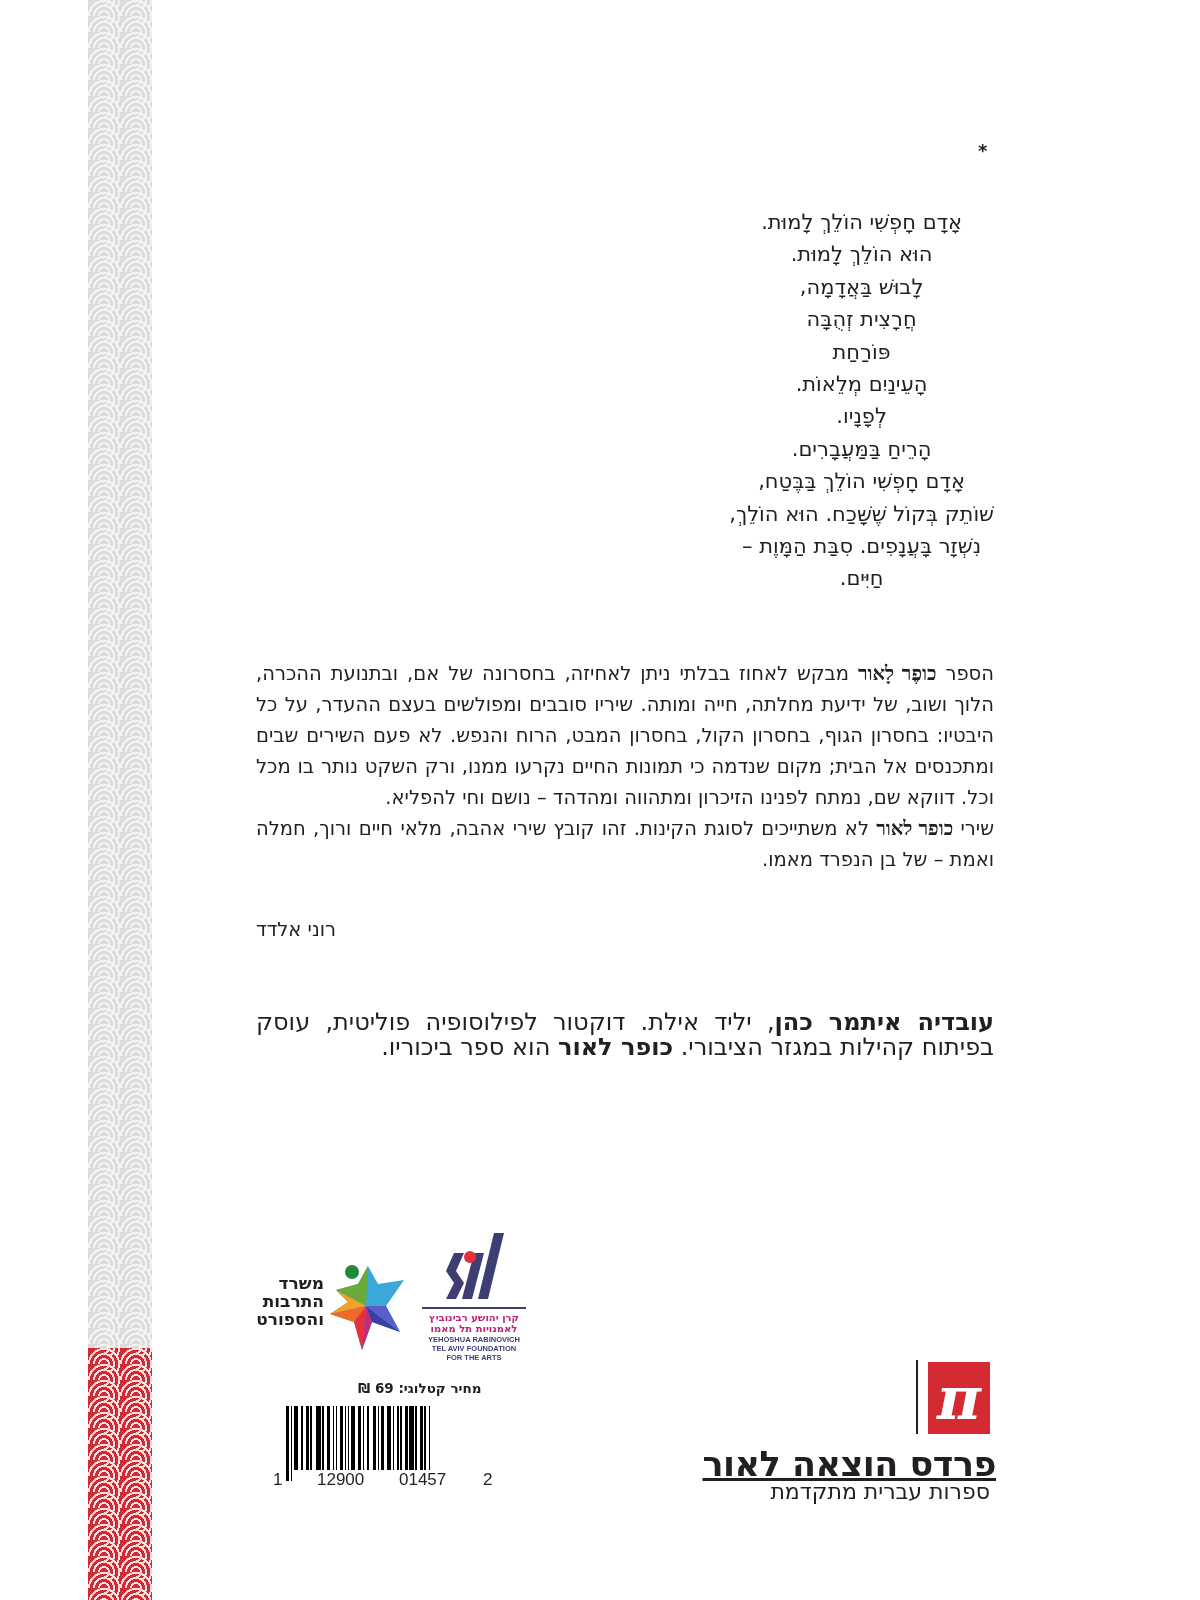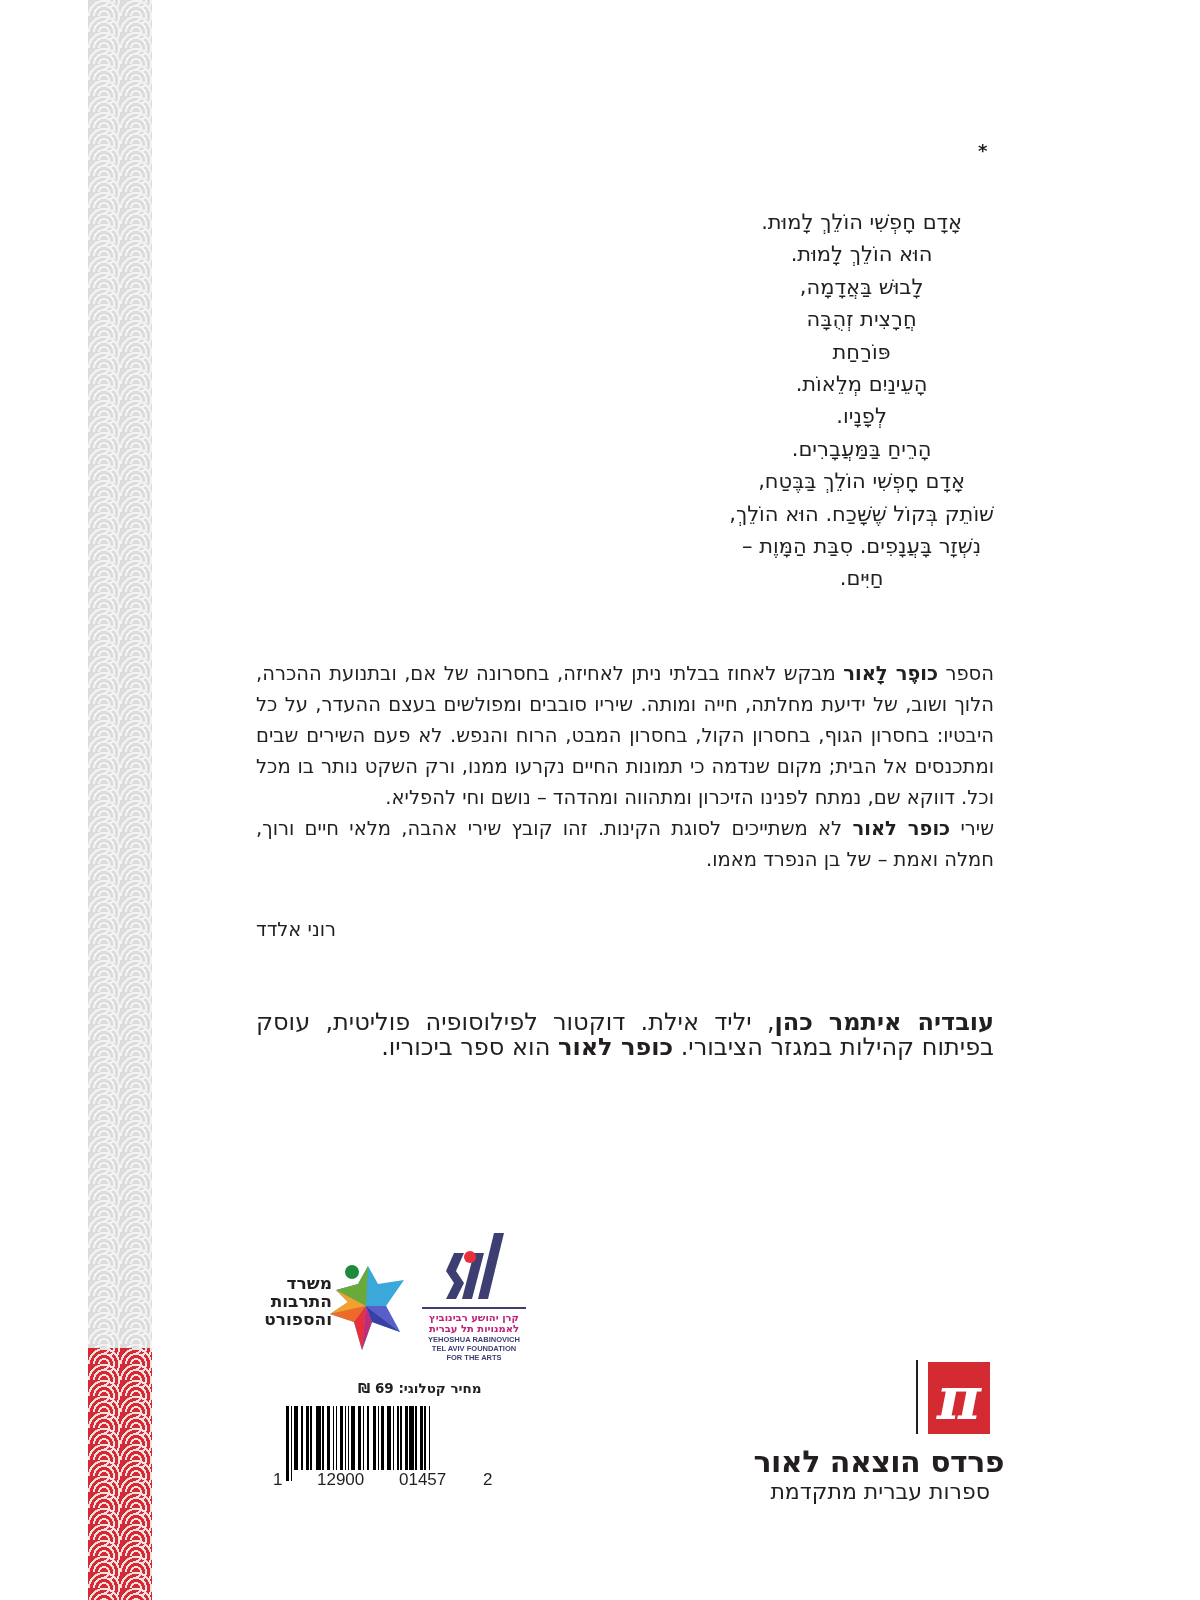--- a/index.html
+++ b/index.html
@@ -31,31 +31,31 @@
     position: absolute; right: 206px; top: 206px; direction: rtl; text-align: center;
     font-size: 21px; line-height: 32.4px; font-family: "DejaVu Sans", sans-serif;
   }
   .poem .line { display: block; white-space: nowrap; }
 
   .blurb {
     position: absolute; left: 256px; right: 206px; top: 658px; direction: rtl; text-align: justify;
     font-size: 19.5px; line-height: 31px;
   }
   .blurb p { margin: 0; }
-  .blurb b { font-weight: bold; }
+  .blurb b { font-weight: bold; font-family: Liberation Serif, serif; }
   .signature { position: absolute; left: 256px; top: 918px; font-size: 19.5px; direction: rtl; }
 
   .bio {
     position: absolute; left: 256px; right: 206px; top: 1010px; direction: rtl; text-align: justify;
     font-size: 24px; line-height: 25px;
   }
 
   .logo-ministry { position: absolute; left: 256px; top: 1262px; width: 150px; height: 92px; }
   .ministry-text {
-    position: absolute; left: 8px; top: 12px; width: 68px; direction: rtl; text-align: right;
+    position: absolute; left: 0; top: 12px; width: 68px; direction: rtl; text-align: right;
     font-weight: bold; font-size: 17px; line-height: 18px; color: #231f20;
   }
   .ministry-star { position: absolute; left: 72px; top: 0; width: 78px; height: 92px; }
 
   .logo-foundation { position: absolute; left: 420px; top: 1233px; width: 108px; height: 130px; }
   .foundation-mark { position: absolute; left: 18px; top: 0; width: 80px; height: 68px; }
   .foundation-rule { position: absolute; left: 2px; top: 74px; width: 104px; height: 2px; background: #3d3f73; }
   .foundation-he {
     position: absolute; left: 2px; top: 79px; width: 104px; direction: rtl; text-align: center;
     font-size: 10px; line-height: 11px; font-weight: bold; color: #c0237a;
@@ -70,21 +70,21 @@
   .barcode-bars { position: absolute; left: 0; top: 0; width: 190px; height: 75px; display: flex; align-items: flex-start; }
   .barcode-bars span { display: block; height: 64px; background: #000; }
   .barcode-bars span.guard { height: 75px; }
   .barcode-bars span.gap { background: transparent; }
   .barcode-digits { position: absolute; left: -14px; top: 64px; width: 230px; height: 20px; font-family: "Liberation Sans", sans-serif; font-size: 17px; }
   .barcode-digits span { position: absolute; background: #fff; padding: 0 1px; }
 
   .publisher-logo { position: absolute; left: 916px; top: 1360px; width: 74px; height: 74px; }
   .pub-rule { position: absolute; left: 0; top: 0; width: 2px; height: 74px; background: #231f20; }
   .pub-box { position: absolute; left: 12px; top: 2px; width: 62px; height: 72px; background: #d42a32; display: flex; align-items: center; justify-content: center; color: #fff; font-family: "DejaVu Serif", serif; font-size: 60px; font-style: italic; font-weight: bold; line-height: 1; }
-  .pub-name { position: absolute; right: 196px; top: 1444px; direction: rtl; font-size: 30px; font-weight: bold; letter-spacing: -0.5px; }
+  .pub-name { position: absolute; right: 204px; top: 1444px; direction: rtl; font-size: 35px; font-weight: bold; letter-spacing: -0.5px; text-decoration: underline; }
   .pub-tagline { position: absolute; right: 210px; top: 1479px; direction: rtl; font-size: 22px; }
 </style>
 </head>
 <body>
 
 <div class="spine-grey"></div>
 <div class="spine-red"></div>
 
 <div class="asterisk">*</div>
 
@@ -135,21 +135,21 @@
 <div class="logo-foundation">
   <svg class="foundation-mark" viewBox="0 0 80 68">
     <polygon points="56,0 66,0 50,66 40,66" fill="#3d3f73"></polygon>
     <polygon points="36,20 46,20 34,66 24,66" fill="#3d3f73"></polygon>
     <path d="M16 20 L26 20 L18 38 L26 50 L18 66 L8 66 L16 50 L8 38 Z" fill="#3d3f73"></path>
     <circle cx="32" cy="24" r="6" fill="#e8303a"></circle>
   </svg>
   <div class="foundation-rule"></div>
   <div class="foundation-he">
     <div>קרן יהושע רבינוביץ</div>
-    <div>לאמנויות תל עברית</div>
+    <div>לאמנויות תל מאמו</div>
   </div>
   <div class="foundation-en">
     <div>YEHOSHUA RABINOVICH</div>
     <div>TEL AVIV FOUNDATION</div>
     <div>FOR THE ARTS</div>
   </div>
 </div>
 
 <div class="price">מחיר קטלוגי: 69 ₪</div>
 

